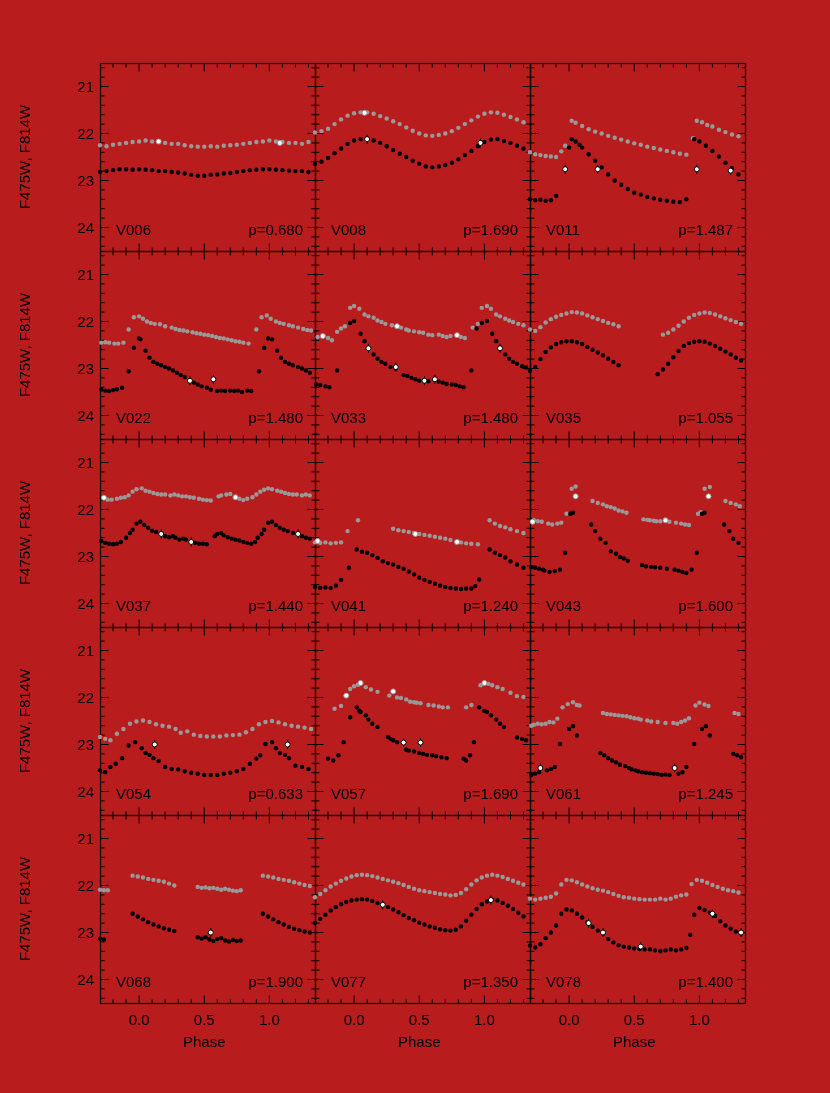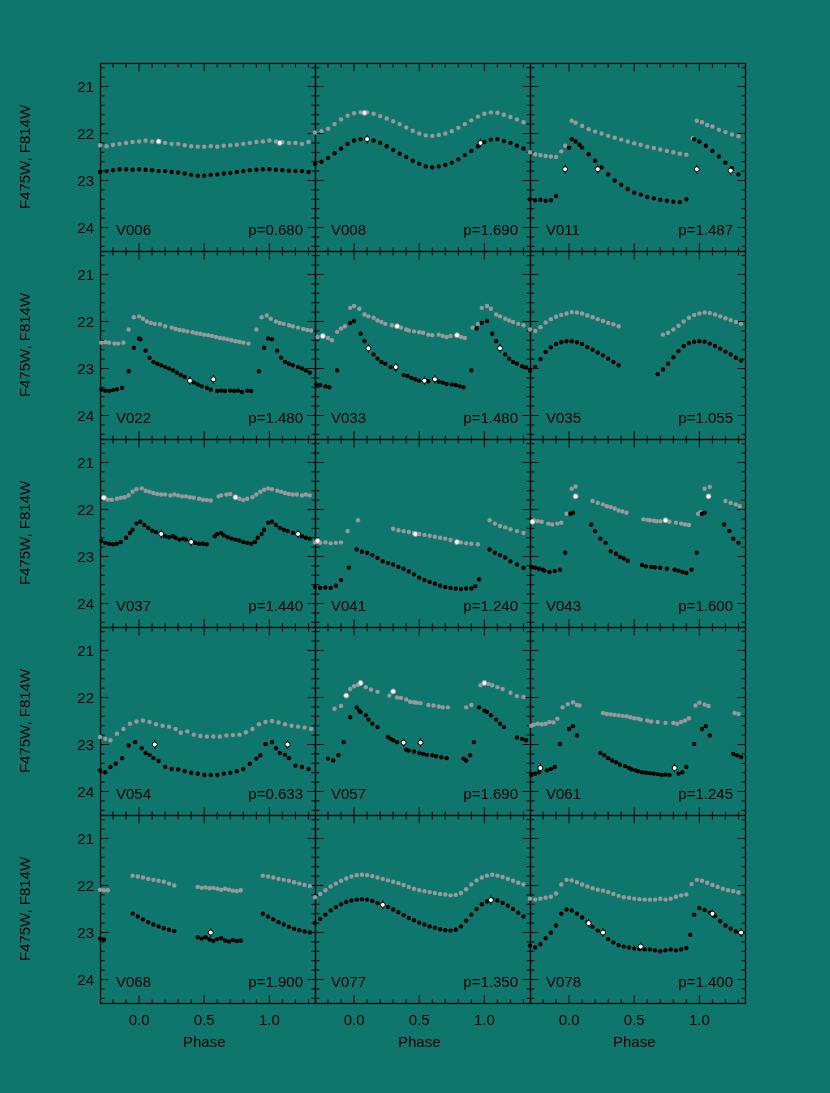--- a/index.html
+++ b/index.html
@@ -1,16 +1,16 @@
 <!DOCTYPE html>
 <html><head>
 <meta charset="utf-8">
 <style>
   html,body{margin:0;padding:0;background:#fff;}
-  #stage{position:relative;width:830px;height:1093px;background:#0f766e;overflow:hidden;
+  #stage{position:relative;width:830px;height:1093px;background:#b91c1c;overflow:hidden;
          font-family:"Liberation Sans",sans-serif;}
   svg text{font-family:"Liberation Sans",sans-serif;fill:#000;}
 </style>
 </head>
 <body>
 
 <div id="stage">
   <svg id="fig-svg" width="830" height="1093" viewBox="0 0 830 1093">
       <text x="94" y="91.5" text-anchor="end" font-size="15">21</text>
       <text x="94" y="138.5" text-anchor="end" font-size="15">22</text>

